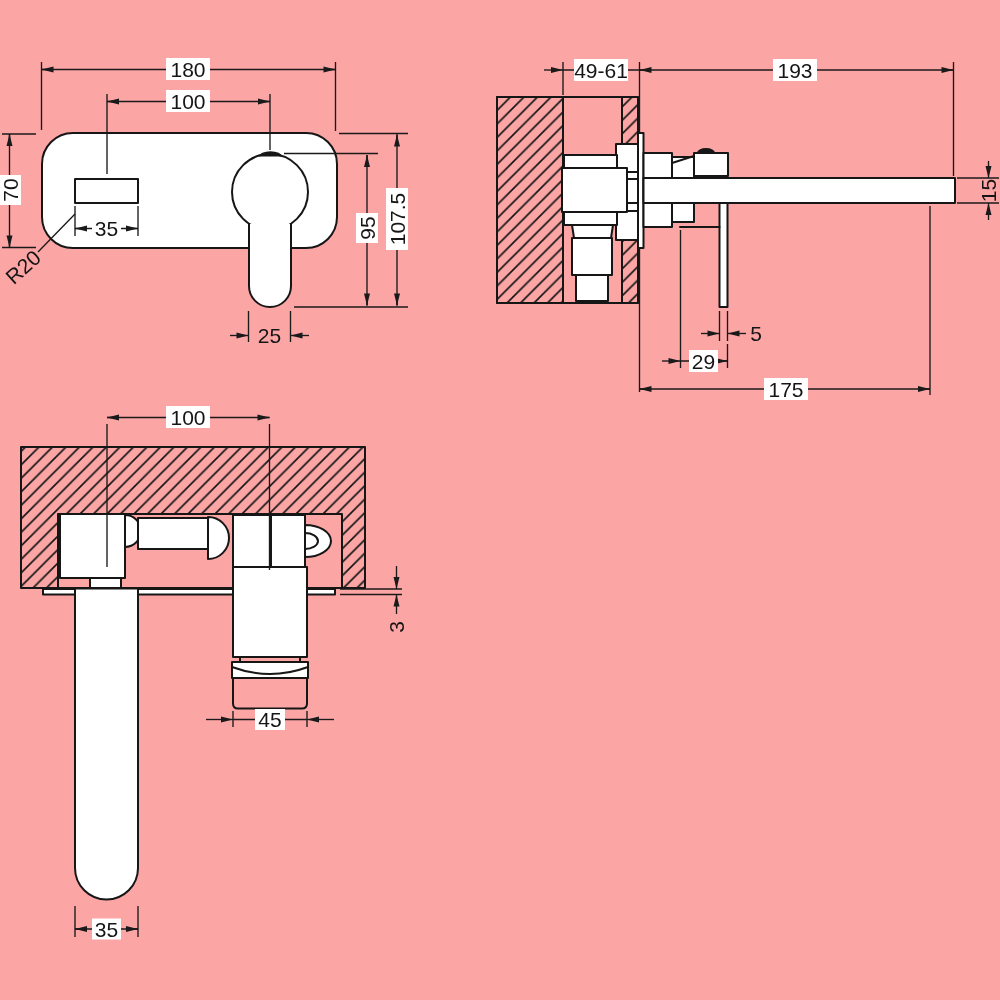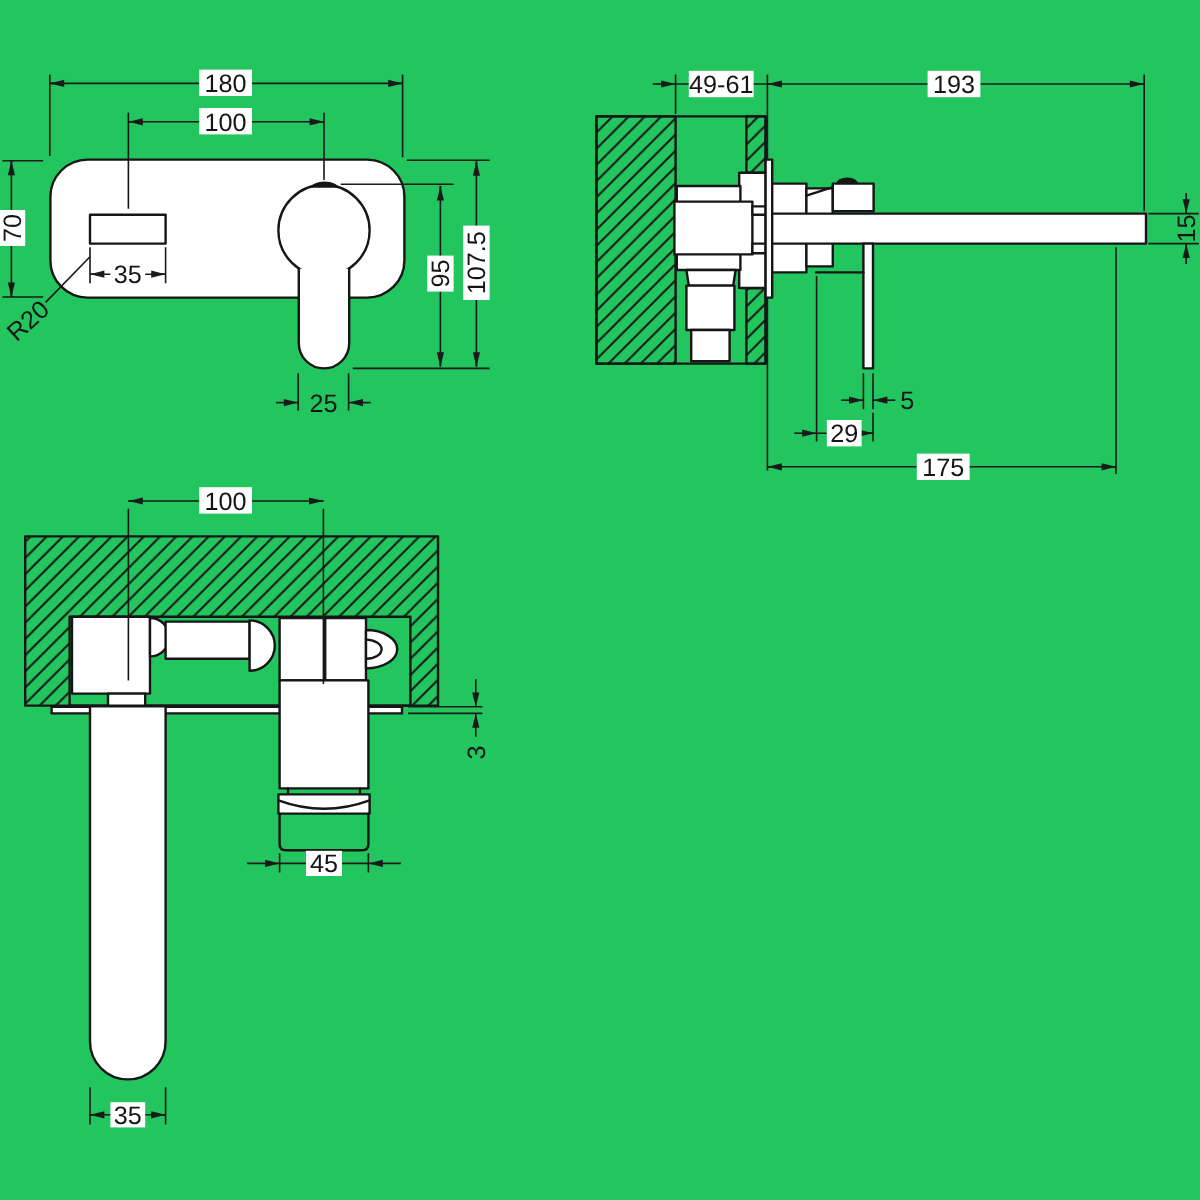--- a/index.html
+++ b/index.html
@@ -1,16 +1,16 @@
 <!DOCTYPE html>
 <html><head>
 <meta charset="utf-8">
 <style>
   html,body{margin:0;padding:0;background:#ffffff;}
-  #stage{position:relative;width:1000px;height:1000px;background:#22c55e;overflow:hidden;
+  #stage{position:relative;width:1000px;height:1000px;background:#fca5a5;overflow:hidden;
          font-family:"Liberation Sans",sans-serif;}
   svg{display:block}
   .obj{fill:#ffffff;stroke:#161616;stroke-width:2;stroke-linejoin:round;stroke-linecap:round;}
   .obj-nf{fill:none;stroke:#161616;stroke-width:2;stroke-linejoin:round;stroke-linecap:round;}
   .hatch{fill:url(#hatch);stroke:#161616;stroke-width:2;stroke-linejoin:round;}
   .hatch-ns{fill:url(#hatch);stroke:none;}
   .solid{fill:#161616;stroke:none;}
   .dim{fill:none;stroke:#1a1a1a;stroke-width:1.35;stroke-linecap:butt;}
   .lblbg{fill:#ffffff;stroke:none;}
   .lbl{font-family:"Liberation Sans",sans-serif;font-size:21px;fill:#151515;

